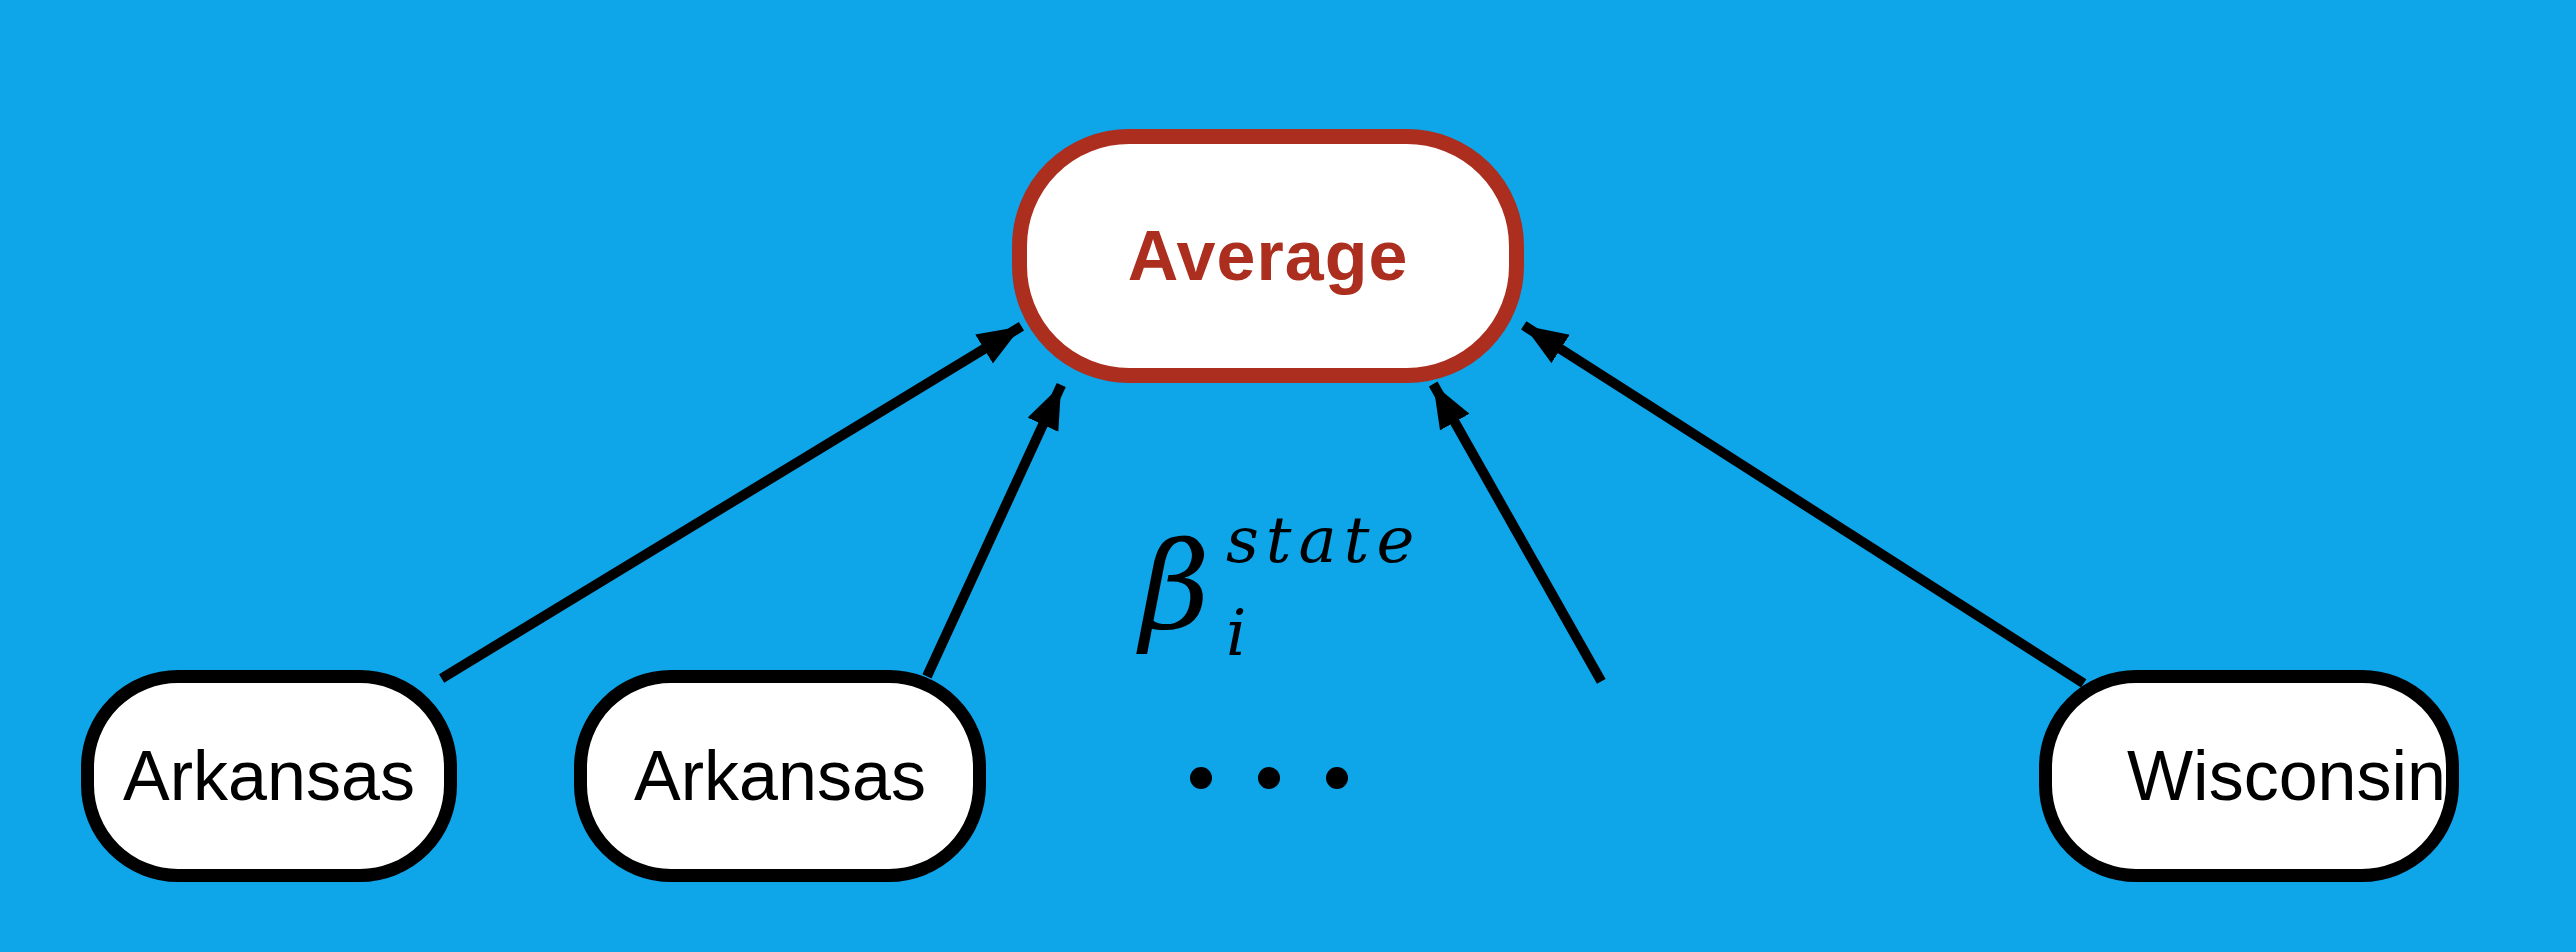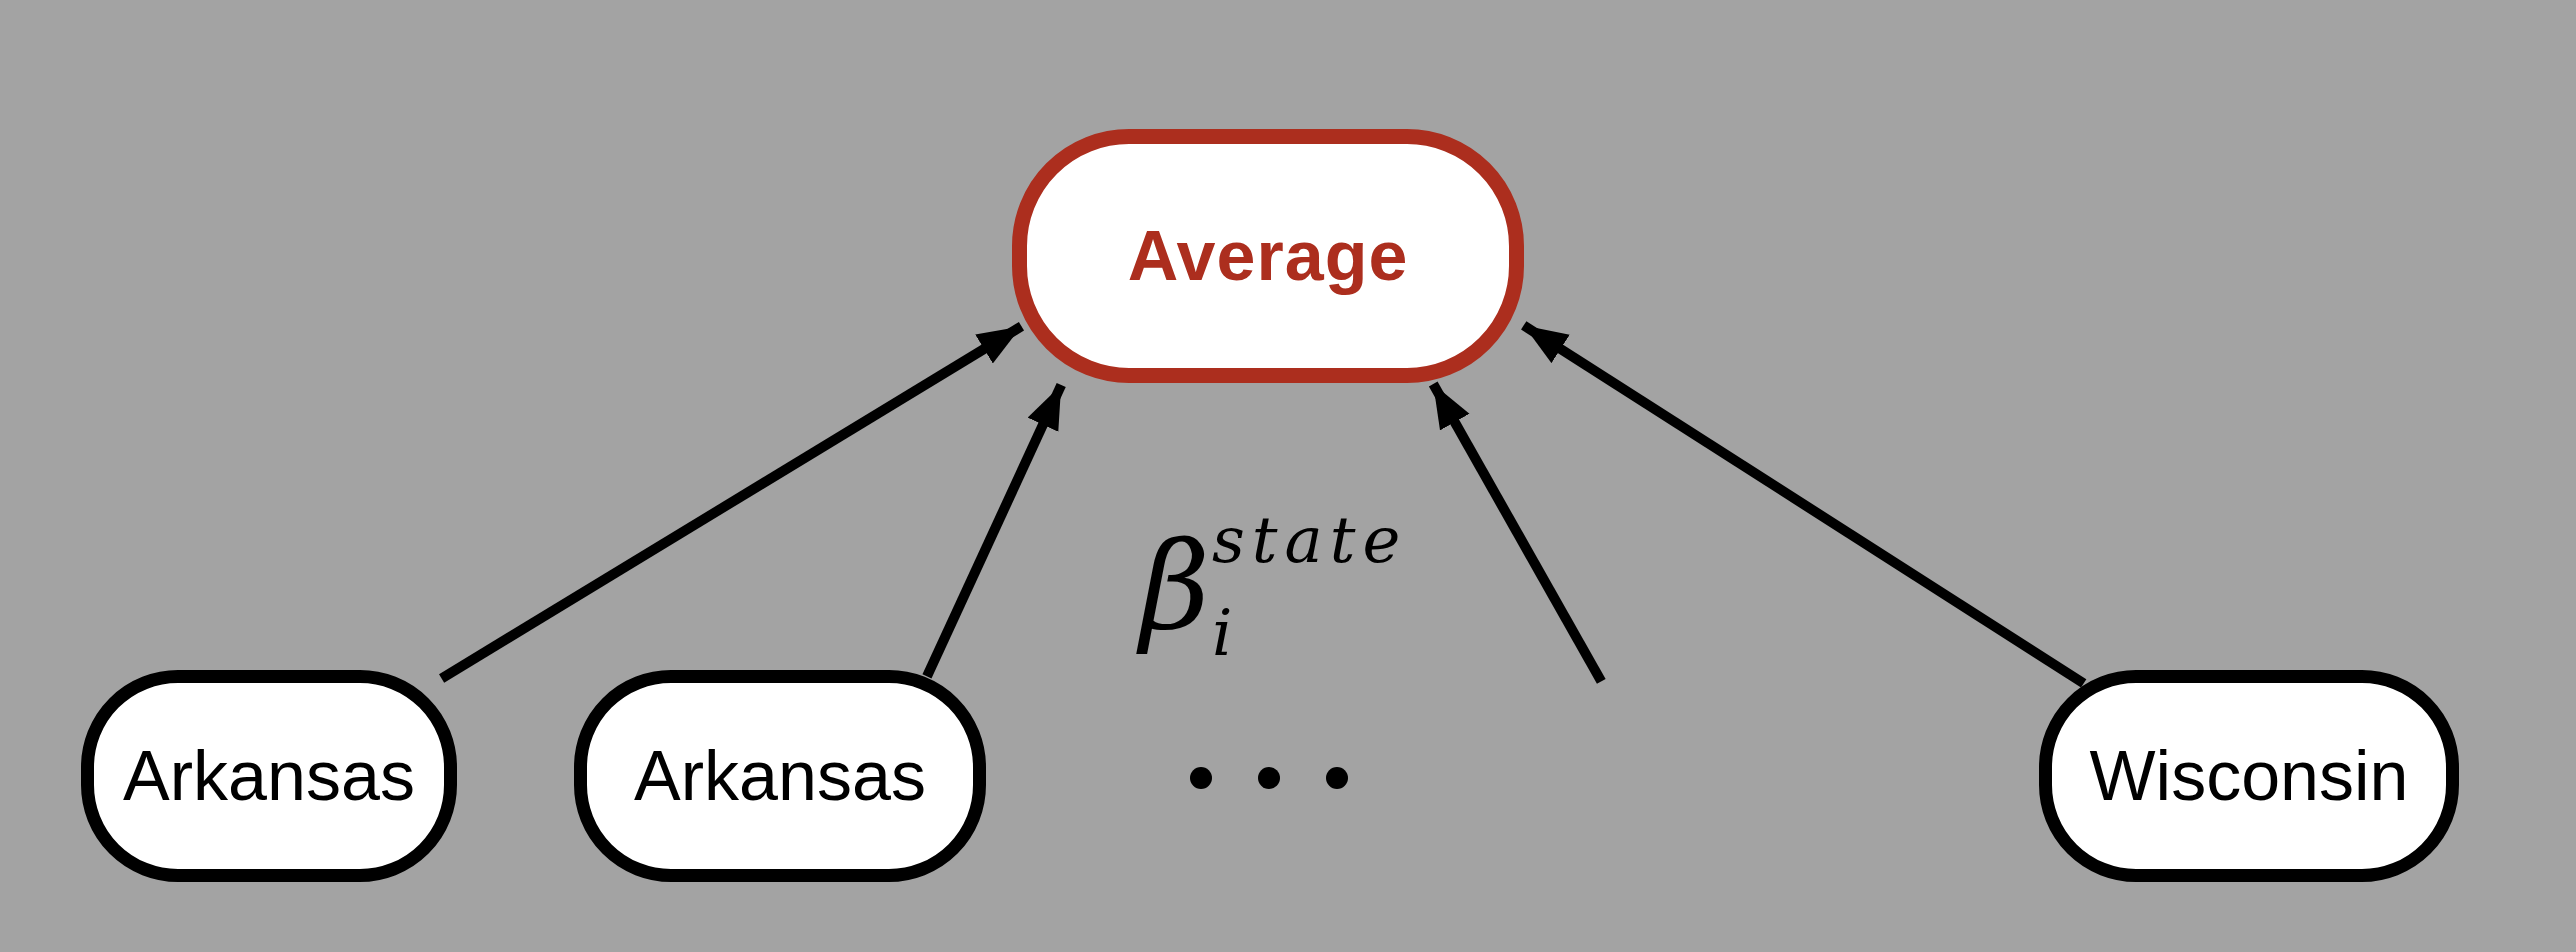--- a/index.html
+++ b/index.html
@@ -4,21 +4,21 @@
 <style>
   html, body {
     margin: 0;
     padding: 0;
     background: #ffffff;
   }
   .slide {
     position: relative;
     width: 2576px;
     height: 953px;
-    background: #a3a3a3;
+    background: #0ea5e9;
     overflow: hidden;
     font-family: "Liberation Sans", sans-serif;
   }
   .edges {
     position: absolute;
     left: 0;
     top: 0;
     width: 2576px;
     height: 953px;
   }
@@ -68,21 +68,21 @@
     display: inline-block;
     font-size: 121px;
     line-height: 157px;
     vertical-align: top;
   }
   .math .scripts {
     display: inline-flex;
     flex-direction: column;
     justify-content: space-between;
     height: 155px;
-    margin-left: 2px;
+    margin-left: 16px;
     font-size: 64px;
     line-height: 62px;
     letter-spacing: 7px;
     vertical-align: top;
   }
   .dots {
     position: absolute;
     left: 1190px;
     top: 767px;
     display: flex;
@@ -118,21 +118,21 @@
 
   <div class="node state" style="left:81px; width:376px;">
     <span>Arkansas</span>
   </div>
 
   <div class="node state" style="left:574px; width:412px;">
     <span>Arkansas</span>
   </div>
 
 
-  <div class="node state" style="left:2039px; width:420px;">
+  <div class="node state" style="left:2039px; width:420px;justify-content:flex-end;">
     <span>Wisconsin</span>
   </div>
 
   <div class="math">
     <span class="beta">β</span><span class="scripts">
         <span class="sup">state</span>
         <span class="sub">i</span>
       </span>
   </div>
 

